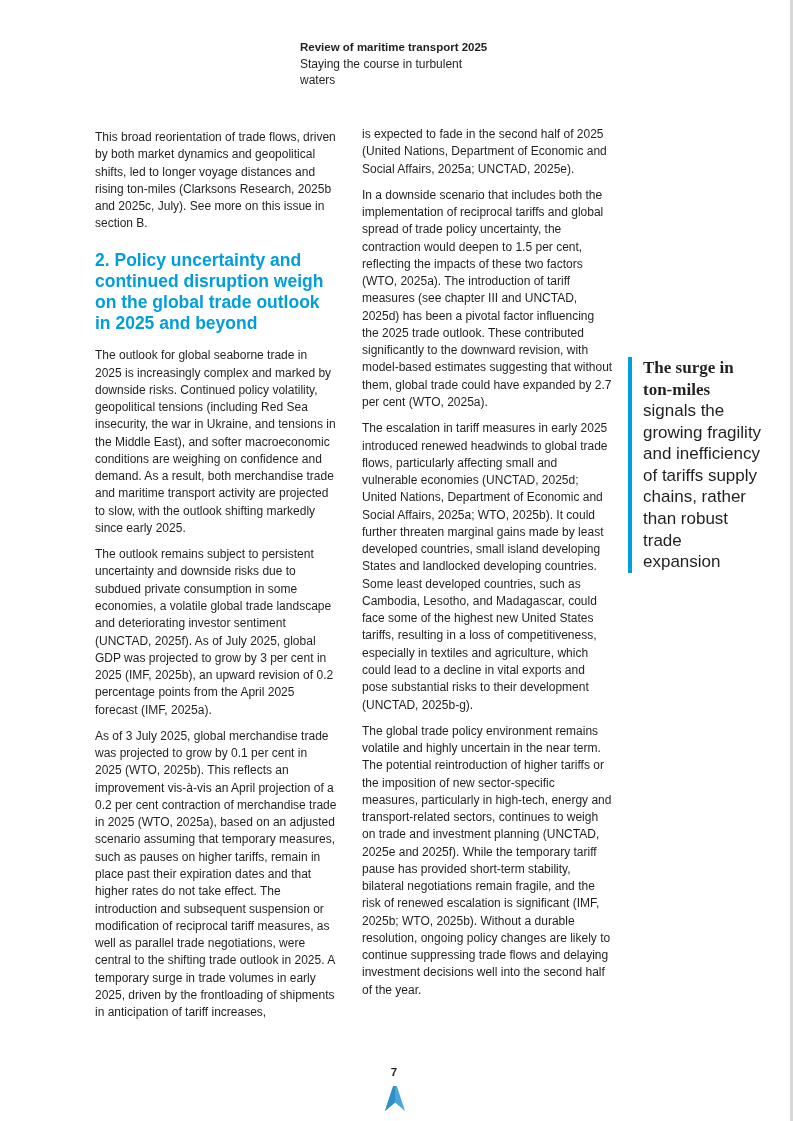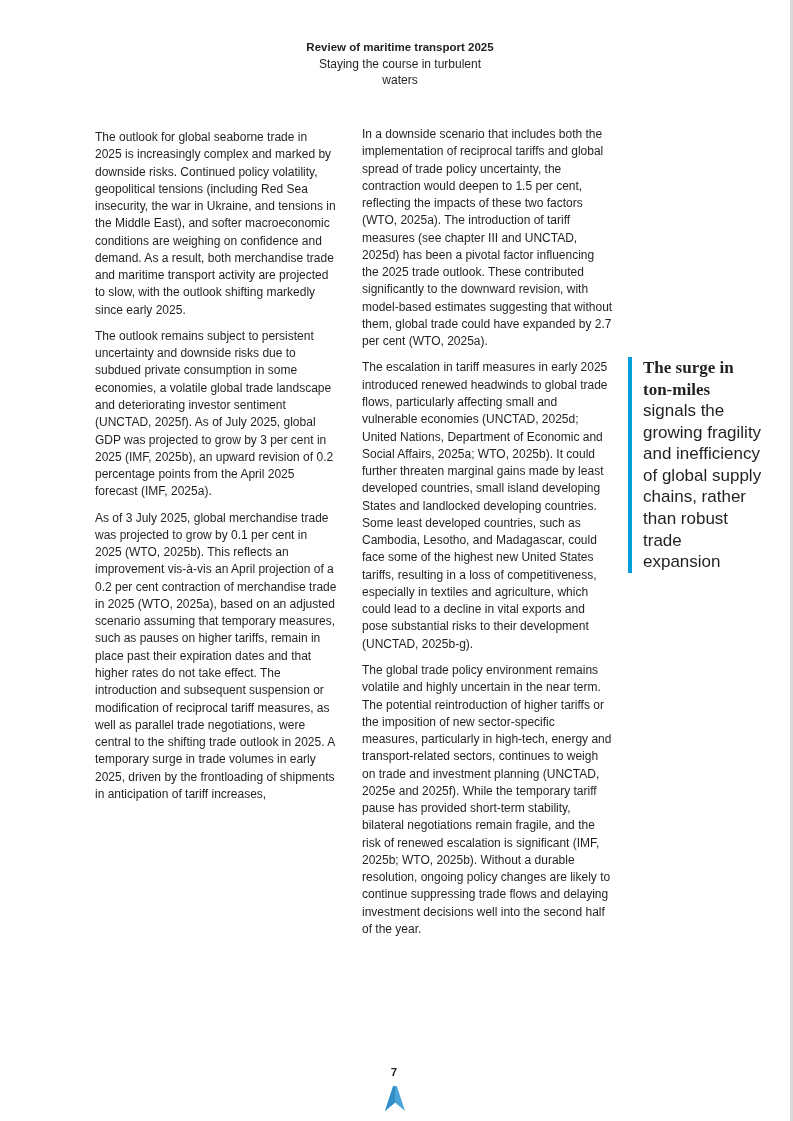--- a/index.html
+++ b/index.html
@@ -8,21 +8,20 @@
     font-family:"Liberation Sans", sans-serif;
     width:793px; height:1121px;
     position:relative;
     color:#231f20;
     overflow:hidden;
   }
   .page { position:absolute; inset:0; background:#ffffff; }
 
   .header {
     position:absolute; left:300px; top:40px; width:200px;
-    text-align:center;
   }
   .header .title { font-size:11.5px; font-weight:bold; line-height:1.35; }
   .header .subtitle { font-size:12px; line-height:1.35; }
 
   .col { position:absolute; font-size:12px; line-height:1.44; }
   .col p { margin:0 0 9px 0; }
   .col-left  { left:95px;  top:129px; width:242px; }
   .col-right { left:362px; top:126px; width:252px; }
 
   .section-heading {
@@ -61,34 +60,37 @@
 <body>
 
 <div class="page">
 
   <div class="header">
     <div class="title">Review of maritime transport 2025</div>
     <div class="subtitle">Staying the course in turbulent waters</div>
   </div>
 
   <div class="col col-left">
+    <p>This broad reorientation of trade flows, driven by both market dynamics and geopolitical shifts, led to longer voyage distances and rising ton-miles (Clarksons Research, 2025b and 2025c, July). See more on this issue in section B.</p>
+    <h2 class="section-heading">2. Policy uncertainty and continued disruption weigh on the global trade outlook in 2025 and beyond</h2>
     <p>The outlook for global seaborne trade in 2025 is increasingly complex and marked by downside risks. Continued policy volatility, geopolitical tensions (including Red Sea insecurity, the war in Ukraine, and tensions in the Middle East), and softer macroeconomic conditions are weighing on confidence and demand. As a result, both merchandise trade and maritime transport activity are projected to slow, with the outlook shifting markedly since early 2025.</p>
     <p>The outlook remains subject to persistent uncertainty and downside risks due to subdued private consumption in some economies, a volatile global trade landscape and deteriorating investor sentiment (UNCTAD, 2025f). As of July 2025, global GDP was projected to grow by 3 per cent in 2025 (IMF, 2025b), an upward revision of 0.2 percentage points from the April 2025 forecast (IMF, 2025a).</p>
     <p>As of 3 July 2025, global merchandise trade was projected to grow by 0.1 per cent in 2025 (WTO, 2025b). This reflects an improvement vis-à-vis an April projection of a 0.2 per cent contraction of merchandise trade in 2025 (WTO, 2025a), based on an adjusted scenario assuming that temporary measures, such as pauses on higher tariffs, remain in place past their expiration dates and that higher rates do not take effect. The introduction and subsequent suspension or modification of reciprocal tariff measures, as well as parallel trade negotiations, were central to the shifting trade outlook in 2025. A temporary surge in trade volumes in early 2025, driven by the frontloading of shipments in anticipation of tariff increases,</p>
   </div>
 
   <div class="col col-right">
+    <p>is expected to fade in the second half of 2025 (United Nations, Department of Economic and Social Affairs, 2025a; UNCTAD, 2025e).</p>
     <p>In a downside scenario that includes both the implementation of reciprocal tariffs and global spread of trade policy uncertainty, the contraction would deepen to 1.5 per cent, reflecting the impacts of these two factors (WTO, 2025a). The introduction of tariff measures (see chapter III and UNCTAD, 2025d) has been a pivotal factor influencing the 2025 trade outlook. These contributed significantly to the downward revision, with model-based estimates suggesting that without them, global trade could have expanded by 2.7 per cent (WTO, 2025a).</p>
     <p>The escalation in tariff measures in early 2025 introduced renewed headwinds to global trade flows, particularly affecting small and vulnerable economies (UNCTAD, 2025d; United Nations, Department of Economic and Social Affairs, 2025a; WTO, 2025b). It could further threaten marginal gains made by least developed countries, small island developing States and landlocked developing countries. Some least developed countries, such as Cambodia, Lesotho, and Madagascar, could face some of the highest new United States tariffs, resulting in a loss of competitiveness, especially in textiles and agriculture, which could lead to a decline in vital exports and pose substantial risks to their development (UNCTAD, 2025b-g).</p>
     <p>The global trade policy environment remains volatile and highly uncertain in the near term. The potential reintroduction of higher tariffs or the imposition of new sector-specific measures, particularly in high-tech, energy and transport-related sectors, continues to weigh on trade and investment planning (UNCTAD, 2025e and 2025f). While the temporary tariff pause has provided short-term stability, bilateral negotiations remain fragile, and the risk of renewed escalation is significant (IMF, 2025b; WTO, 2025b). Without a durable resolution, ongoing policy changes are likely to continue suppressing trade flows and delaying investment decisions well into the second half of the year.</p>
   </div>
 
   <div class="pull-quote">
     <span class="lead">The surge in ton-miles </span>
-    <span>signals the growing fragility and inefficiency of global supply chains, rather than robust trade expansion</span>
+    <span>signals the growing fragility and inefficiency of tariffs supply chains, rather than robust trade expansion</span>
   </div>
 
   <div class="footer-pagenum">7</div>
 
   <div class="footer-logo">
     <svg width="24" height="28" viewBox="0 0 24 28" xmlns="http://www.w3.org/2000/svg">
       <polygon points="2,27 10.2,2 13.8,2 22,27 12,18.5" fill="#4aa6d8"></polygon>
       <polygon points="2,27 10.2,2 12,2 12,18.5" fill="#2f8fc6"></polygon>
     </svg>
   </div>

